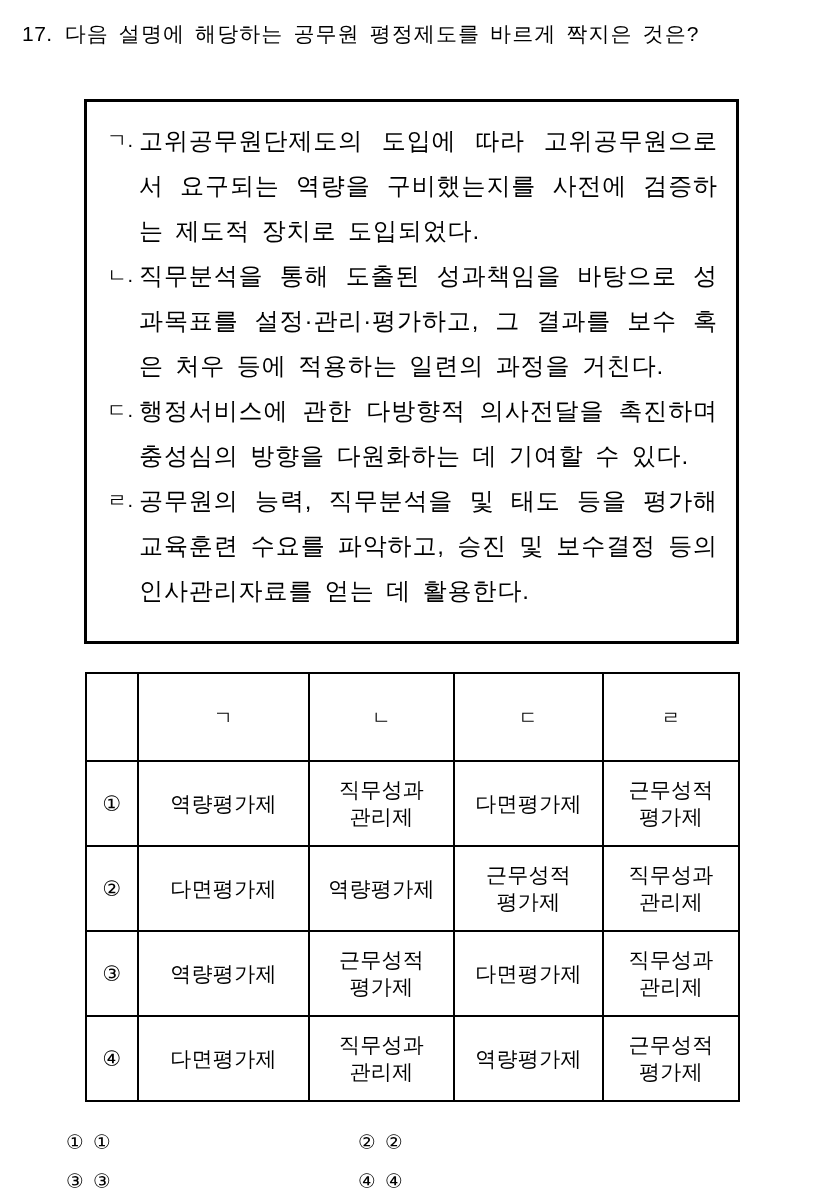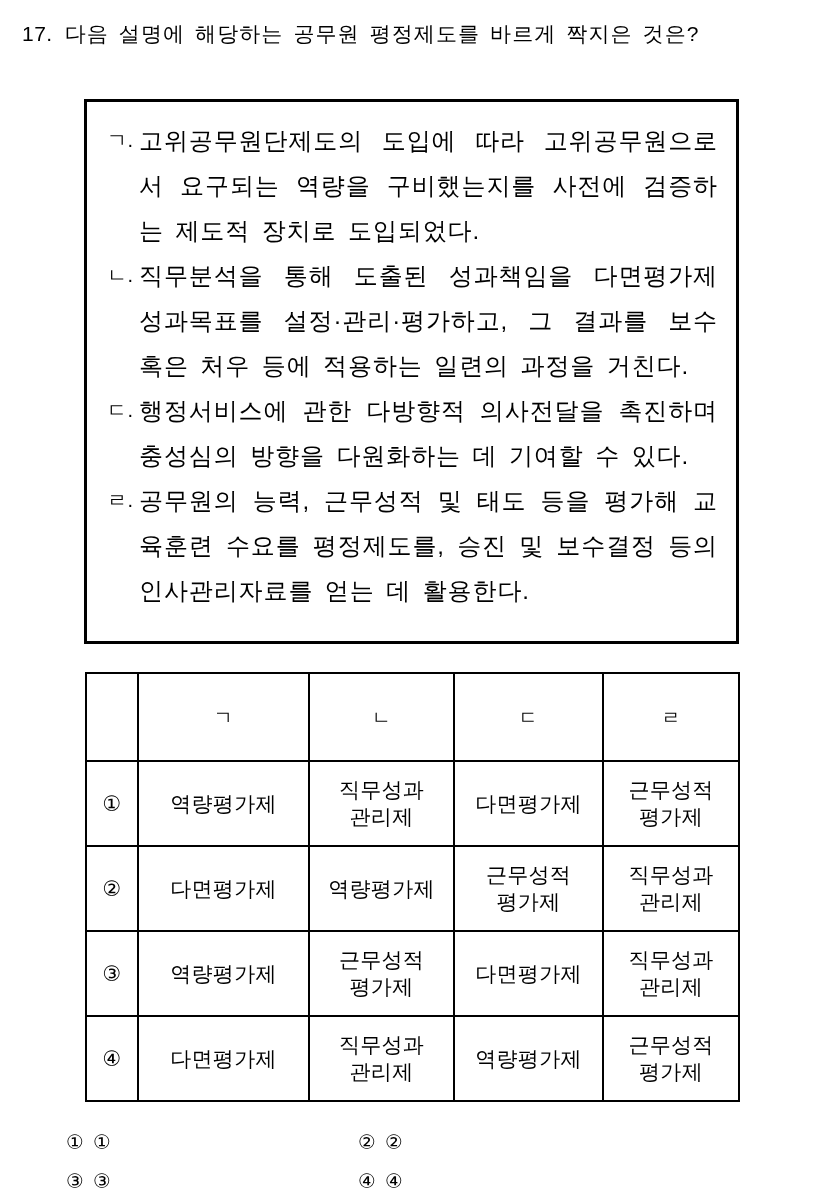--- a/index.html
+++ b/index.html
@@ -147,31 +147,31 @@
 
 <div class="passage-box">
 
   <div class="passage-item">
     <div class="pi-label">ㄱ.</div>
     <div class="pi-text">고위공무원단제도의 도입에 따라 고위공무원으로서 요구되는 역량을 구비했는지를 사전에 검증하는 제도적 장치로 도입되었다.</div>
   </div>
 
   <div class="passage-item">
     <div class="pi-label">ㄴ.</div>
-    <div class="pi-text">직무분석을 통해 도출된 성과책임을 다면평가제 성과목표를 설정·관리·평가하고, 그 결과를 보수 혹은 처우 등에 적용하는 일련의 과정을 거친다.</div>
+    <div class="pi-text">직무분석을 통해 도출된 성과책임을 바탕으로 성과목표를 설정·관리·평가하고, 그 결과를 보수 혹은 처우 등에 적용하는 일련의 과정을 거친다.</div>
   </div>
 
   <div class="passage-item">
     <div class="pi-label">ㄷ.</div>
     <div class="pi-text">행정서비스에 관한 다방향적 의사전달을 촉진하며 충성심의 방향을 다원화하는 데 기여할 수 있다.</div>
   </div>
 
   <div class="passage-item">
     <div class="pi-label">ㄹ.</div>
-    <div class="pi-text">공무원의 능력, 근무성적 및 태도 등을 평가해 교육훈련 수요를 평정제도를, 승진 및 보수결정 등의 인사관리자료를 얻는 데 활용한다.</div>
+    <div class="pi-text">공무원의 능력, 직무분석을 및 태도 등을 평가해 교육훈련 수요를 파악하고, 승진 및 보수결정 등의 인사관리자료를 얻는 데 활용한다.</div>
   </div>
 
 </div>
 
 <table class="matrix">
   <colgroup>
     <col class="col-idx">
       <col class="col-a">
       <col class="col-b">
       <col class="col-c">

